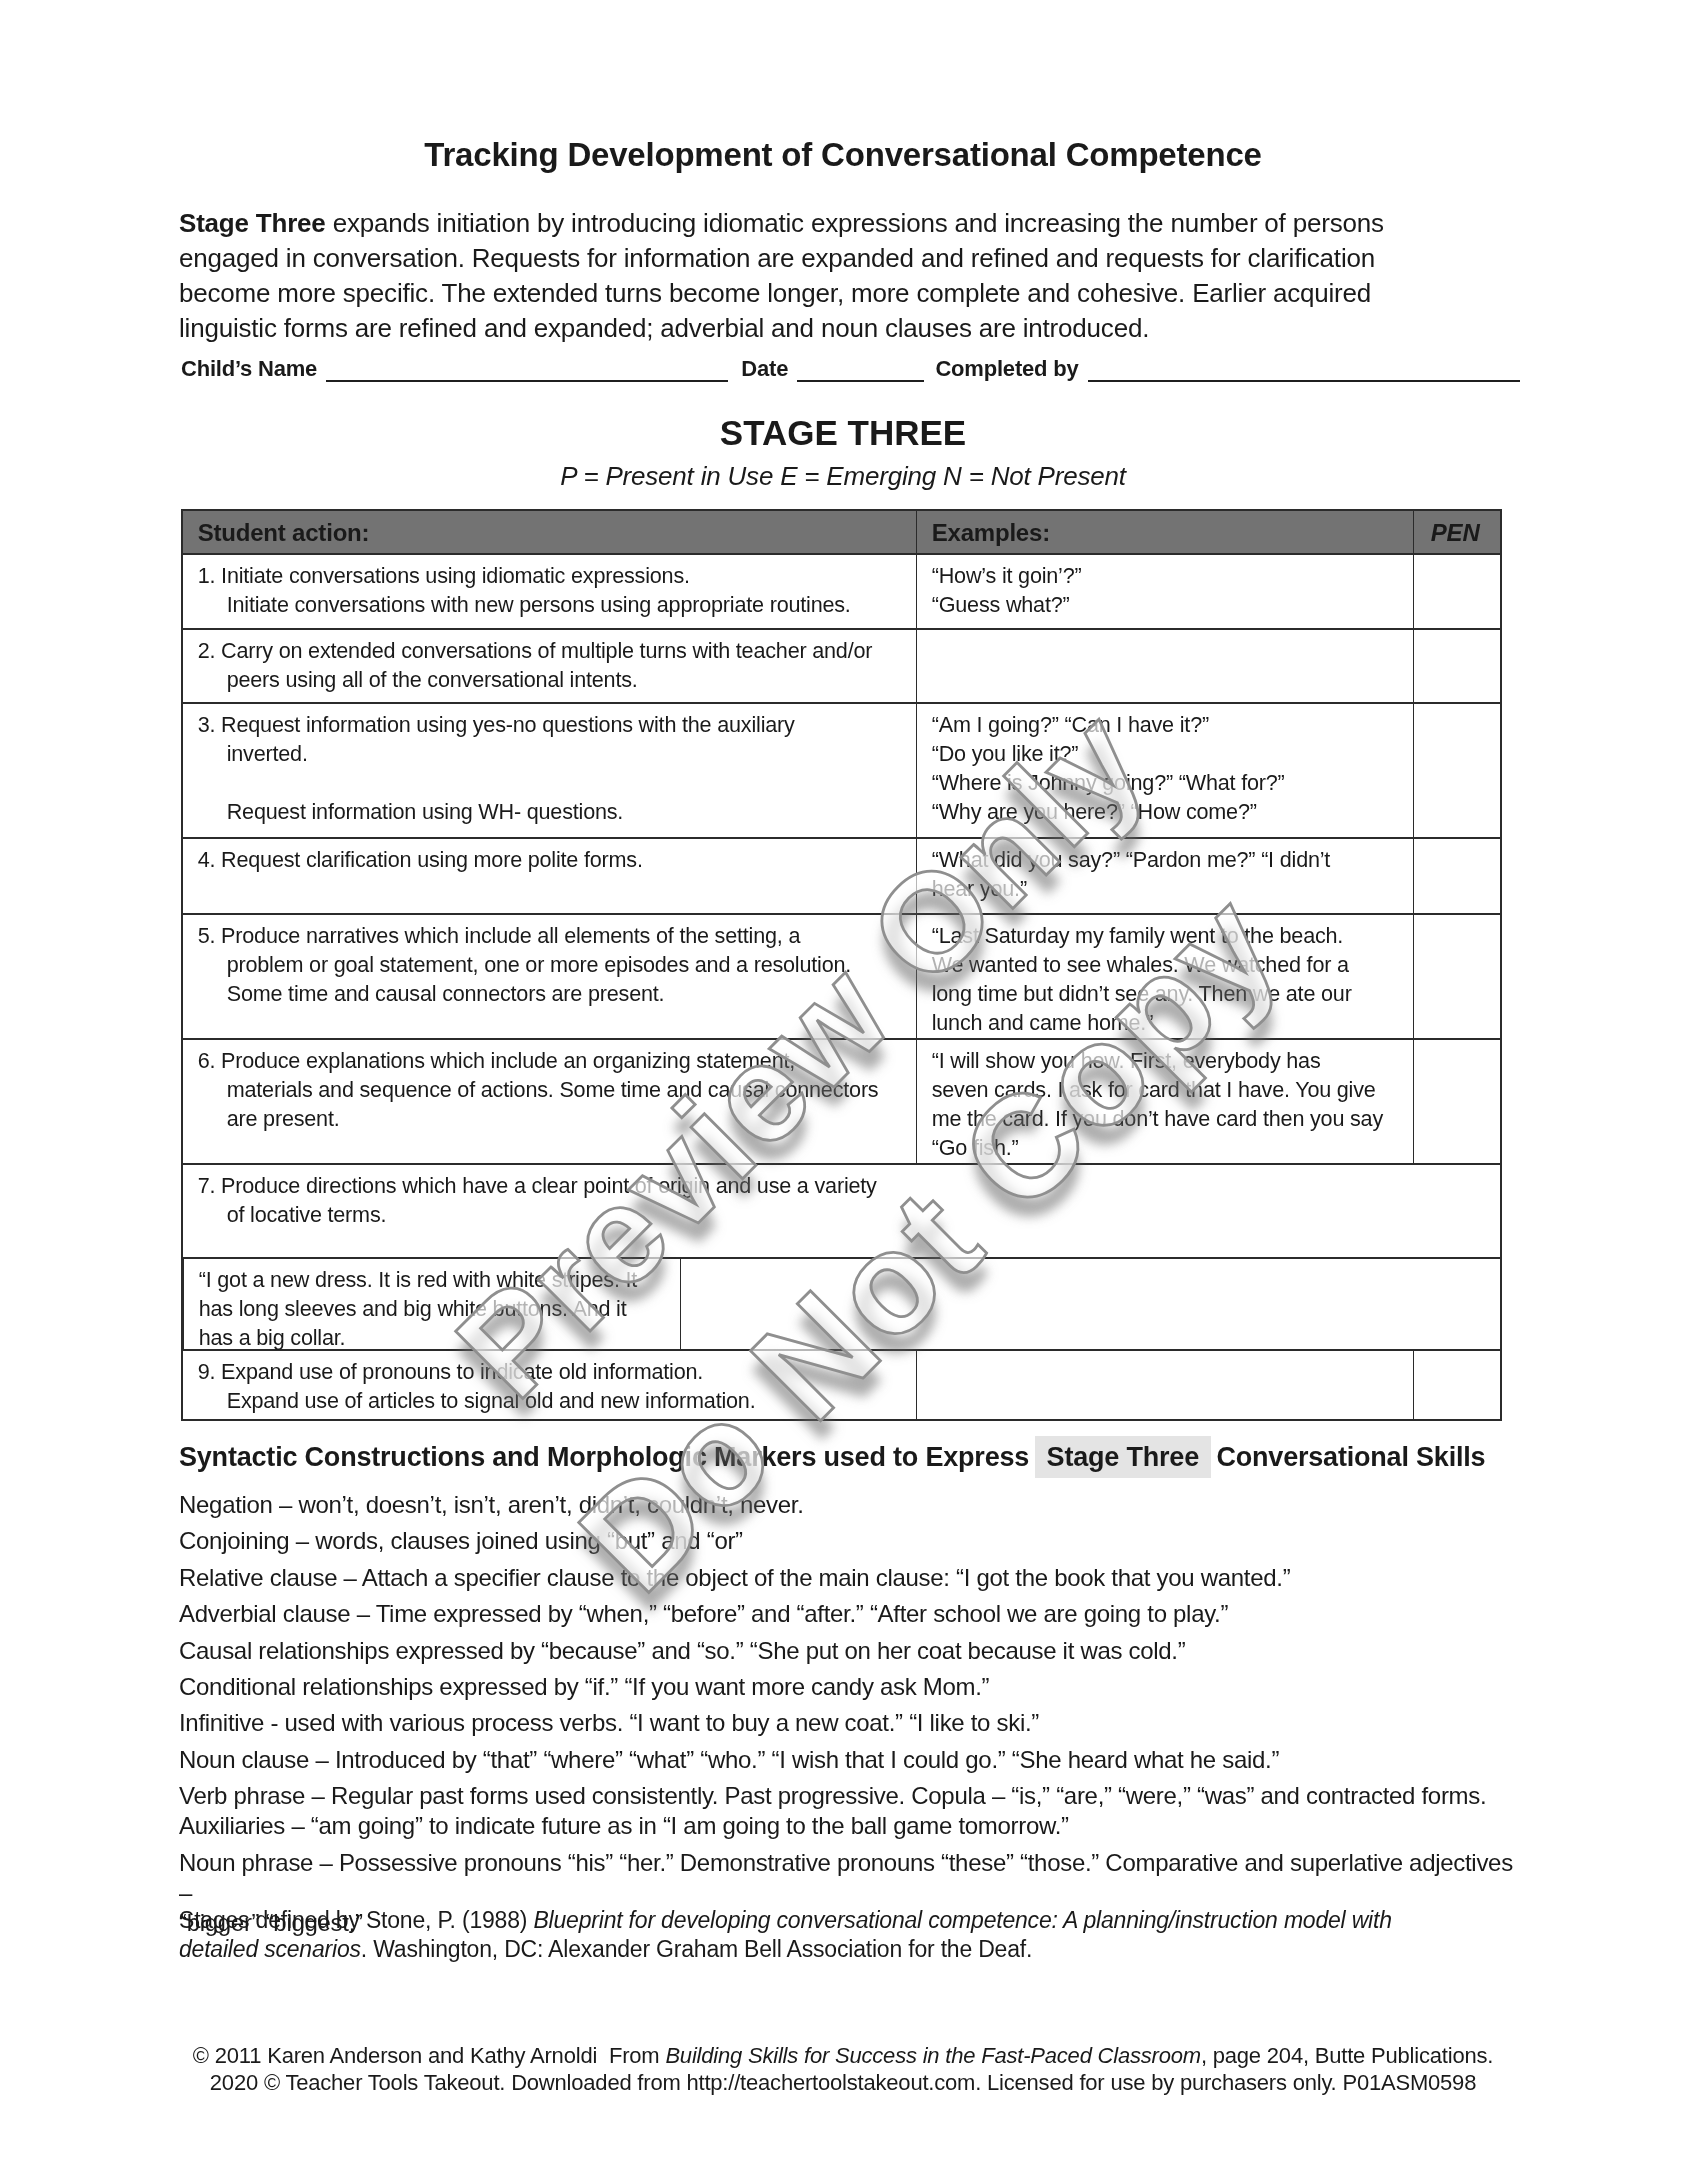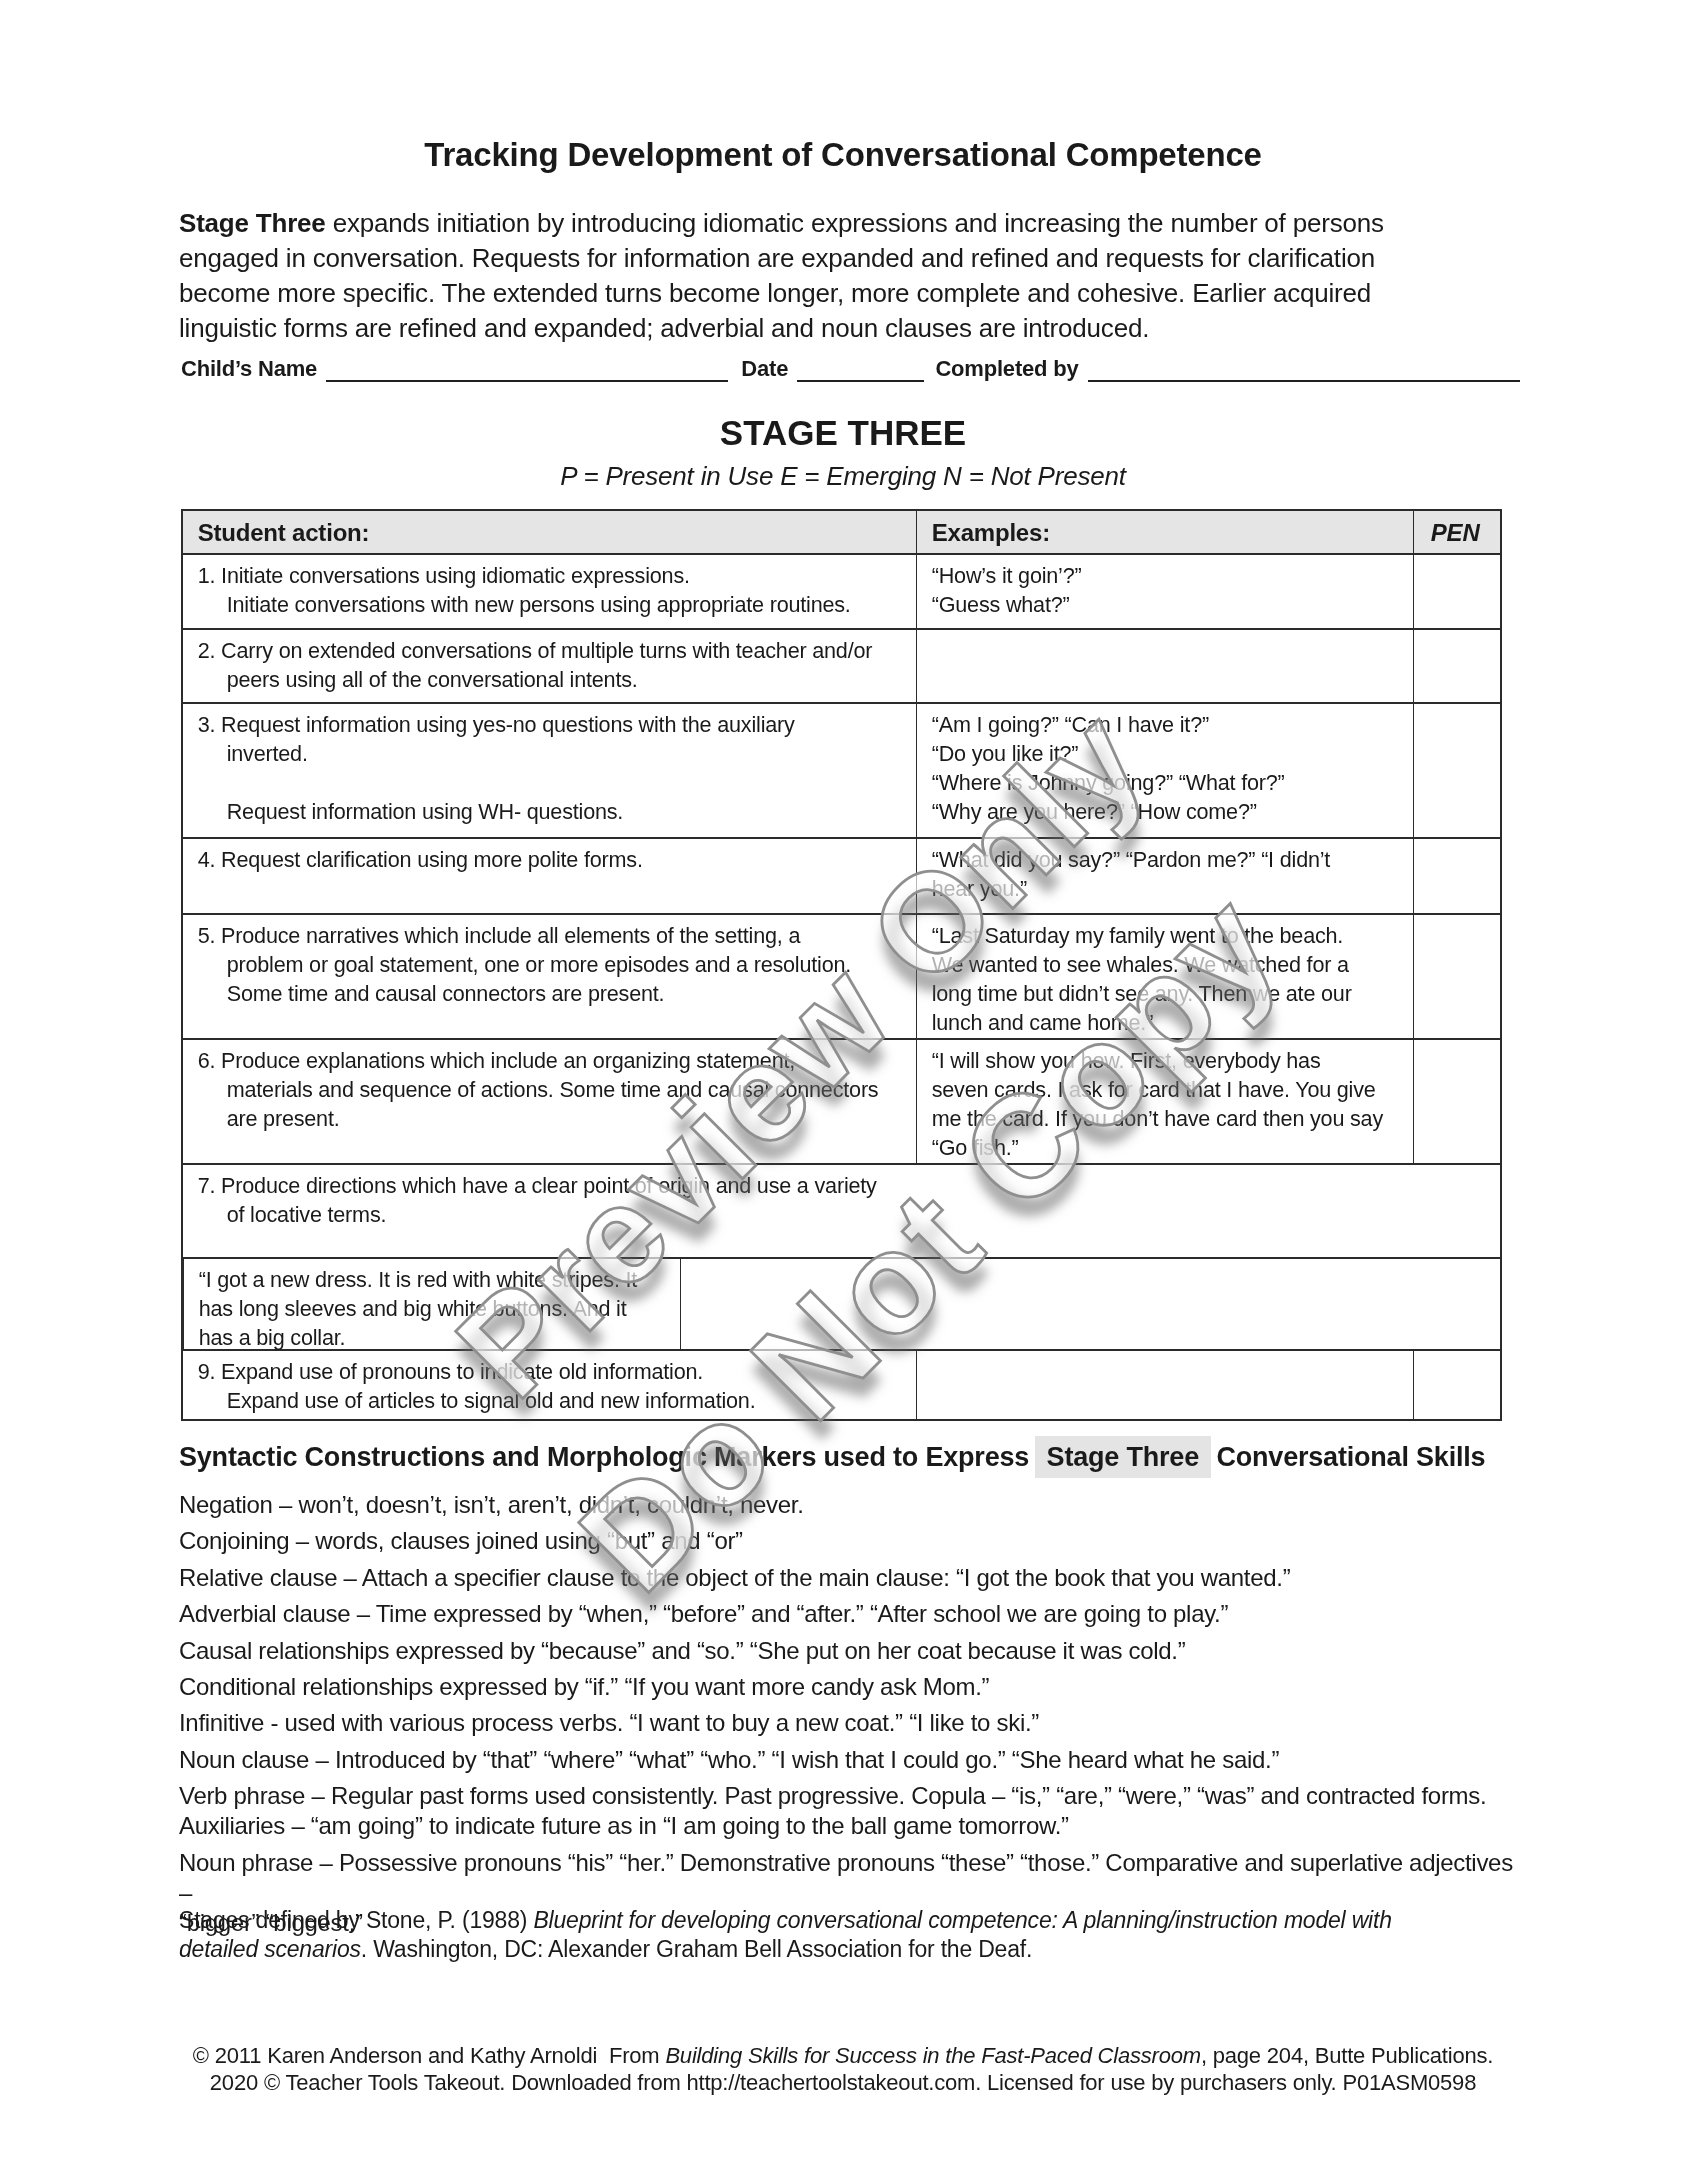--- a/index.html
+++ b/index.html
@@ -19,21 +19,21 @@
   .u3{flex:1;margin-left:9.2px;}
   
   .stage-title{position:absolute;top:413px;left:0;width:100%;text-align:center;
                font-size:35px;font-weight:bold;letter-spacing:0px;}
   .legend{position:absolute;top:461px;left:0;width:100%;text-align:center;
           font-size:26px;font-style:italic;}
   
   .score-table{position:absolute;left:181px;top:509px;width:1321px;
                border:2.8px solid #2b2b2b;box-sizing:border-box;font-size:21.6px;line-height:29px;}
   .t-row{display:flex;border-top:2.8px solid #2b2b2b;}
-  .t-row.t-head{border-top:none;background:#e5e5e5;height:42px;font-size:24px;font-weight:bold;}
+  .t-row.t-head{border-top:none;background:#737373;height:42px;font-size:24px;font-weight:bold;}
   .cell{box-sizing:border-box;}
   .c-action{width:733px;padding:5.5px 9.2px 0 14.7px;}
   .c-ex{width:498px;border-left:1.8px solid #2b2b2b;border-right:1.8px solid #2b2b2b;
         padding:5.5px 5.5px 0 14.7px;}
   .c-pen{flex:1;}
   .t-head .cell{padding-top:7.3px;}
   .t-head .c-pen{font-style:italic;text-align:center;padding-right:3.7px;}
   .hang .line:not(:first-child){padding-left:29px;}
   
   .syn-heading{position:absolute;left:179px;top:1442px;width:1433px;

